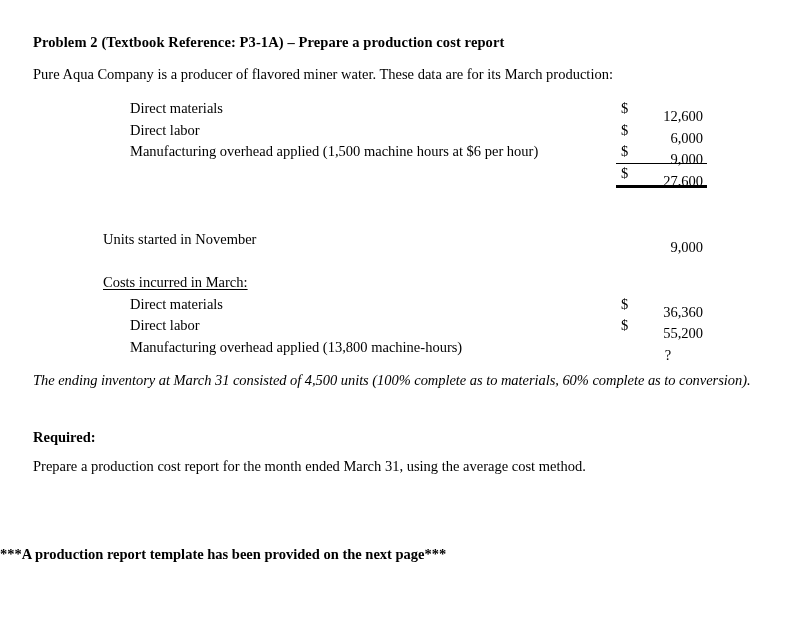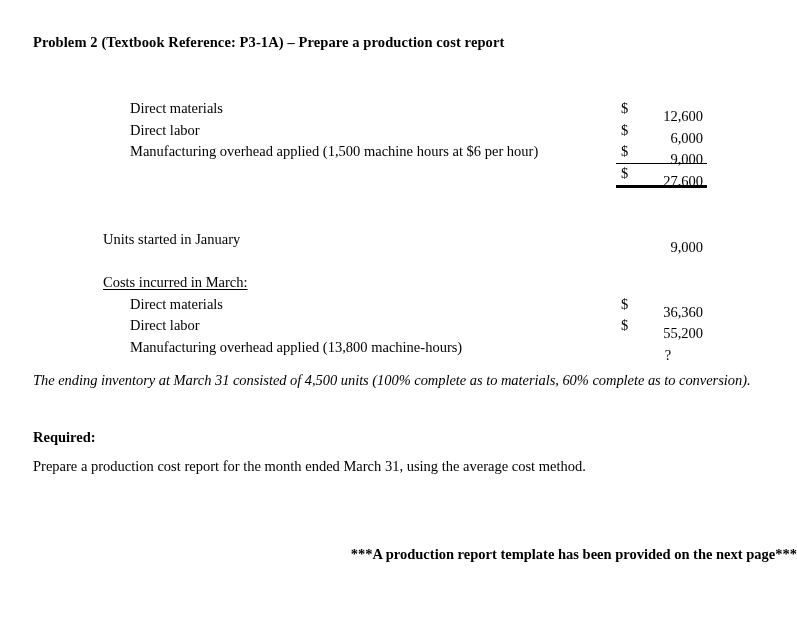--- a/index.html
+++ b/index.html
@@ -48,21 +48,21 @@
     top: 429px;
     font-size: 14.5px;
     font-weight: bold;
   }
 
   .footnote {
     position: absolute;
     left: 0;
     top: 546px;
     width: 797px;
-    text-align: right;
+    text-align: left;
     font-size: 14.5px;
     font-weight: bold;
   }
 
   
   .block {
     position: absolute;
     left: 103px;
     width: 610px;
   }
@@ -129,20 +129,21 @@
     box-sizing: content-box;
   }
 </style>
 </head>
 <body>
 
 <div class="page">
 
   <div class="title">Problem 2 (Textbook Reference: P3-1A) – Prepare a production cost report</div>
 
+  <div class="para intro">Pure Aqua Company is a producer of flavored miner water. These data are for its March production:</div>
 
   <div class="block wip">
 
     <div class="row indent">
       <span class="label">Direct materials</span>
       <span class="cur">$</span>
       <span class="amt">12,600</span>
     </div>
 
     <div class="row indent">
@@ -160,21 +161,21 @@
 
     <div class="row">
       <span class="cur">$</span>
       <span class="amt">27,600</span>
       <span class="rule-double" style="top:20px;"></span>
     </div>
   </div>
 
   <div class="block units">
     <div class="row">
-      <span class="label">Units started in January</span>
+      <span class="label">Units started in November</span>
       <span class="amt">9,000</span>
     </div>
   </div>
 
   <div class="block costs">
     <div class="row">
       <span class="sec-head">Costs incurred in March:</span>
     </div>
 
     <div class="row indent">

